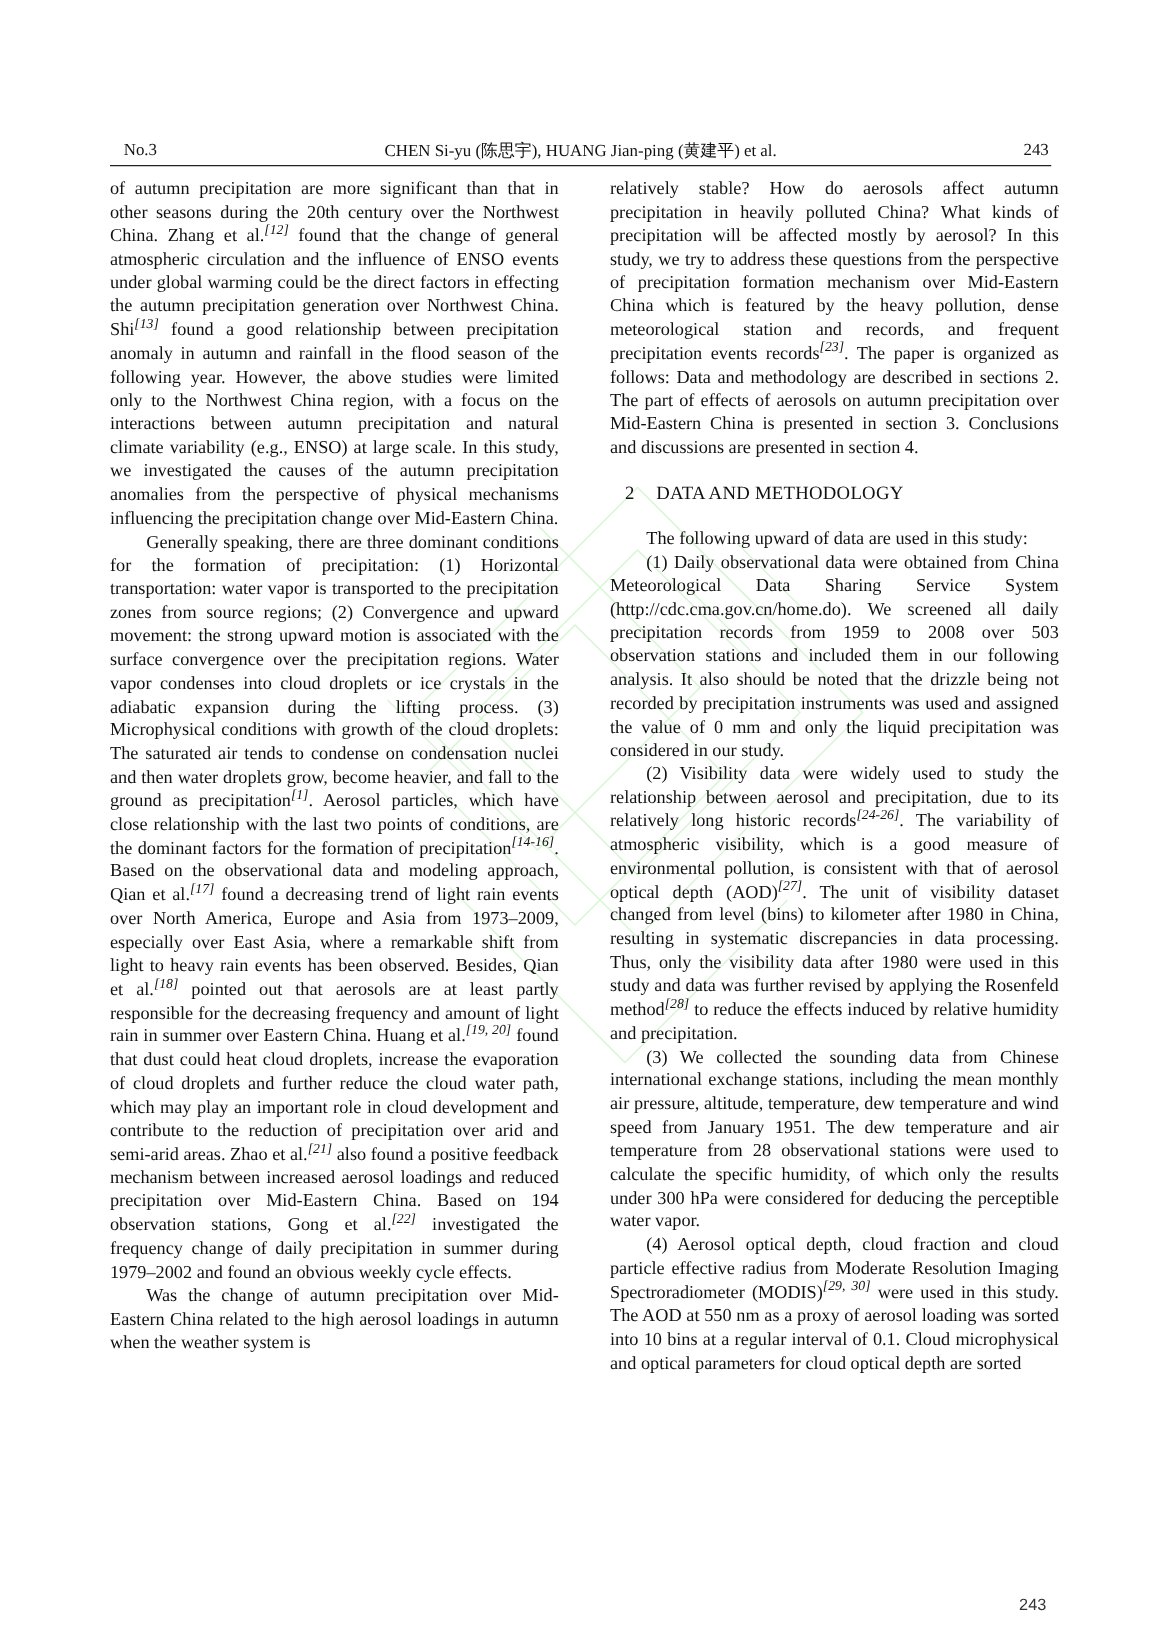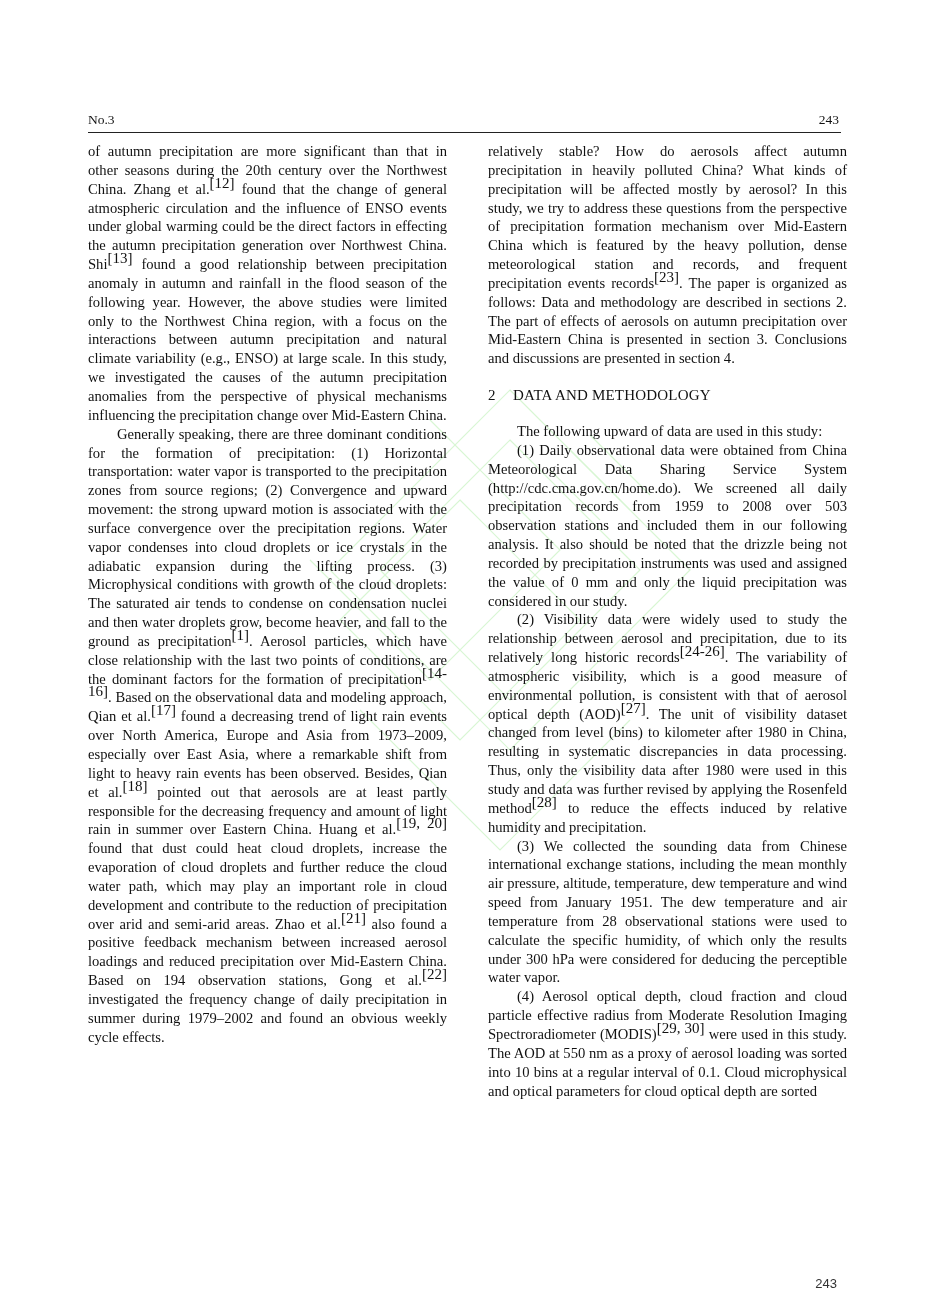--- a/index.html
+++ b/index.html
@@ -10,36 +10,36 @@
   }
   .watermark {
     position: absolute; left: 300px; top: 380px; width: 400px; height: 500px;
     pointer-events: none; opacity: 0.55;
   }
   .running-header {
     position: absolute; left: 88px; top: 112px; width: 753px; height: 20px;
     font-size: 13.5px;
     border-bottom: 1.2px solid #222;
   }
-  .running-header .left { position: absolute; left: 0; top: 0; }
+  .running-header .left { position: absolute; left: 11px; top: 0; }
   .running-header .center { position: absolute; left: 0; right: 0; top: 0; text-align: center; }
   .running-header .right { position: absolute; right: 2px; top: 0; }
   .col {
     position: absolute; top: 142px; width: 359px;
     font-size: 14.6px; line-height: 18.85px;
     text-align: justify;
   }
   .col.left { left: 88px; }
   .col.right { left: 488px; }
   .col p { margin: 0; }
   .col p.indent { text-indent: 29px; }
-  sup { font-size: 15px; line-height: 0; vertical-align: 6px; }
+  sup { font-size: 11px; line-height: 0; vertical-align: 6px; font-style: italic; }
   .section-heading {
     font-size: 15px; letter-spacing: 0.2px;
-    margin: 18px 0 17px 0;
+    margin: 18px 0 17px 12px;
     text-align: left;
   }
   .section-heading .num { display: inline-block; width: 25px; }
   .footer-page {
     position: absolute; right: 88px; top: 1276px; font-size: 13px;
     font-family: "Liberation Sans", "DejaVu Sans", sans-serif; color: #333;
   }
 </style>
 </head>
 <body>
@@ -50,26 +50,28 @@
     <path d="M210 60 L340 190 L210 320 L80 190 Z"></path>
     <path d="M130 40 L260 170 L130 300 L10 180"></path>
     <path d="M160 120 L280 240 L160 360 L40 240 Z"></path>
     <path d="M60 330 L200 470 L330 340"></path>
     <path d="M250 90 L300 140 M270 70 L330 130 M290 55 L350 115"></path>
   </g>
 </svg>
 
 <div class="running-header">
   <span class="left">No.3</span>
+  <span class="center">CHEN Si-yu (陈思宇), HUANG Jian-ping (黄建平) et al.</span>
   <span class="right">243</span>
 </div>
 
 <div class="col left">
   <p><span>of autumn precipitation are more significant than that in other seasons during the 20th century over the Northwest China. Zhang et al.</span><sup>[12]</sup><span> found that the change of general atmospheric circulation and the influence of ENSO events under global warming could be the direct factors in effecting the autumn precipitation generation over Northwest China. Shi</span><sup>[13]</sup><span> found a good relationship between precipitation anomaly in autumn and rainfall in the flood season of the following year. However, the above studies were limited only to the Northwest China region, with a focus on the interactions between autumn precipitation and natural climate variability (e.g., ENSO) at large scale. In this study, we investigated the causes of the autumn precipitation anomalies from the perspective of physical mechanisms influencing the precipitation change over Mid-Eastern China.</span></p>
   <p class="indent"><span>Generally speaking, there are three dominant conditions for the formation of precipitation: (1) Horizontal transportation: water vapor is transported to the precipitation zones from source regions; (2) Convergence and upward movement: the strong upward motion is associated with the surface convergence over the precipitation regions. Water vapor condenses into cloud droplets or ice crystals in the adiabatic expansion during the lifting process. (3) Microphysical conditions with growth of the cloud droplets: The saturated air tends to condense on condensation nuclei and then water droplets grow, become heavier, and fall to the ground as precipitation</span><sup>[1]</sup><span>. Aerosol particles, which have close relationship with the last two points of conditions, are the dominant factors for the formation of precipitation</span><sup>[14-16]</sup><span>. Based on the observational data and modeling approach, Qian et al.</span><sup>[17]</sup><span> found a decreasing trend of light rain events over North America, Europe and Asia from 1973–2009, especially over East Asia, where a remarkable shift from light to heavy rain events has been observed. Besides, Qian et al.</span><sup>[18]</sup><span> pointed out that aerosols are at least partly responsible for the decreasing frequency and amount of light rain in summer over Eastern China. Huang et al.</span><sup>[19, 20]</sup><span> found that dust could heat cloud droplets, increase the evaporation of cloud droplets and further reduce the cloud water path, which may play an important role in cloud development and contribute to the reduction of precipitation over arid and semi-arid areas. Zhao et al.</span><sup>[21]</sup><span> also found a positive feedback mechanism between increased aerosol loadings and reduced precipitation over Mid-Eastern China. Based on 194 observation stations, Gong et al.</span><sup>[22]</sup><span> investigated the frequency change of daily precipitation in summer during 1979–2002 and found an obvious weekly cycle effects.</span></p>
+  <p class="indent">Was the change of autumn precipitation over Mid-Eastern China related to the high aerosol loadings in autumn when the weather system is</p>
 </div>
 
 <div class="col right">
   <p><span>relatively stable? How do aerosols affect autumn precipitation in heavily polluted China? What kinds of precipitation will be affected mostly by aerosol? In this study, we try to address these questions from the perspective of precipitation formation mechanism over Mid-Eastern China which is featured by the heavy pollution, dense meteorological station and records, and frequent precipitation events records</span><sup>[23]</sup><span>. The paper is organized as follows: Data and methodology are described in sections 2. The part of effects of aerosols on autumn precipitation over Mid-Eastern China is presented in section 3. Conclusions and discussions are presented in section 4.</span></p>
   <div class="section-heading">
     <span class="num">2</span><span>DATA AND METHODOLOGY</span>
   </div>
   <p class="indent">The following upward of data are used in this study:</p>
   <p class="indent">(1) Daily observational data were obtained from China Meteorological Data Sharing Service System (http://cdc.cma.gov.cn/home.do). We screened all daily precipitation records from 1959 to 2008 over 503 observation stations and included them in our following analysis. It also should be noted that the drizzle being not recorded by precipitation instruments was used and assigned the value of 0 mm and only the liquid precipitation was considered in our study.</p>
   <p class="indent"><span>(2) Visibility data were widely used to study the relationship between aerosol and precipitation, due to its relatively long historic records</span><sup>[24-26]</sup><span>. The variability of atmospheric visibility, which is a good measure of environmental pollution, is consistent with that of aerosol optical depth (AOD)</span><sup>[27]</sup><span>. The unit of visibility dataset changed from level (bins) to kilometer after 1980 in China, resulting in systematic discrepancies in data processing. Thus, only the visibility data after 1980 were used in this study and data was further revised by applying the Rosenfeld method</span><sup>[28]</sup><span> to reduce the effects induced by relative humidity and precipitation.</span></p>

